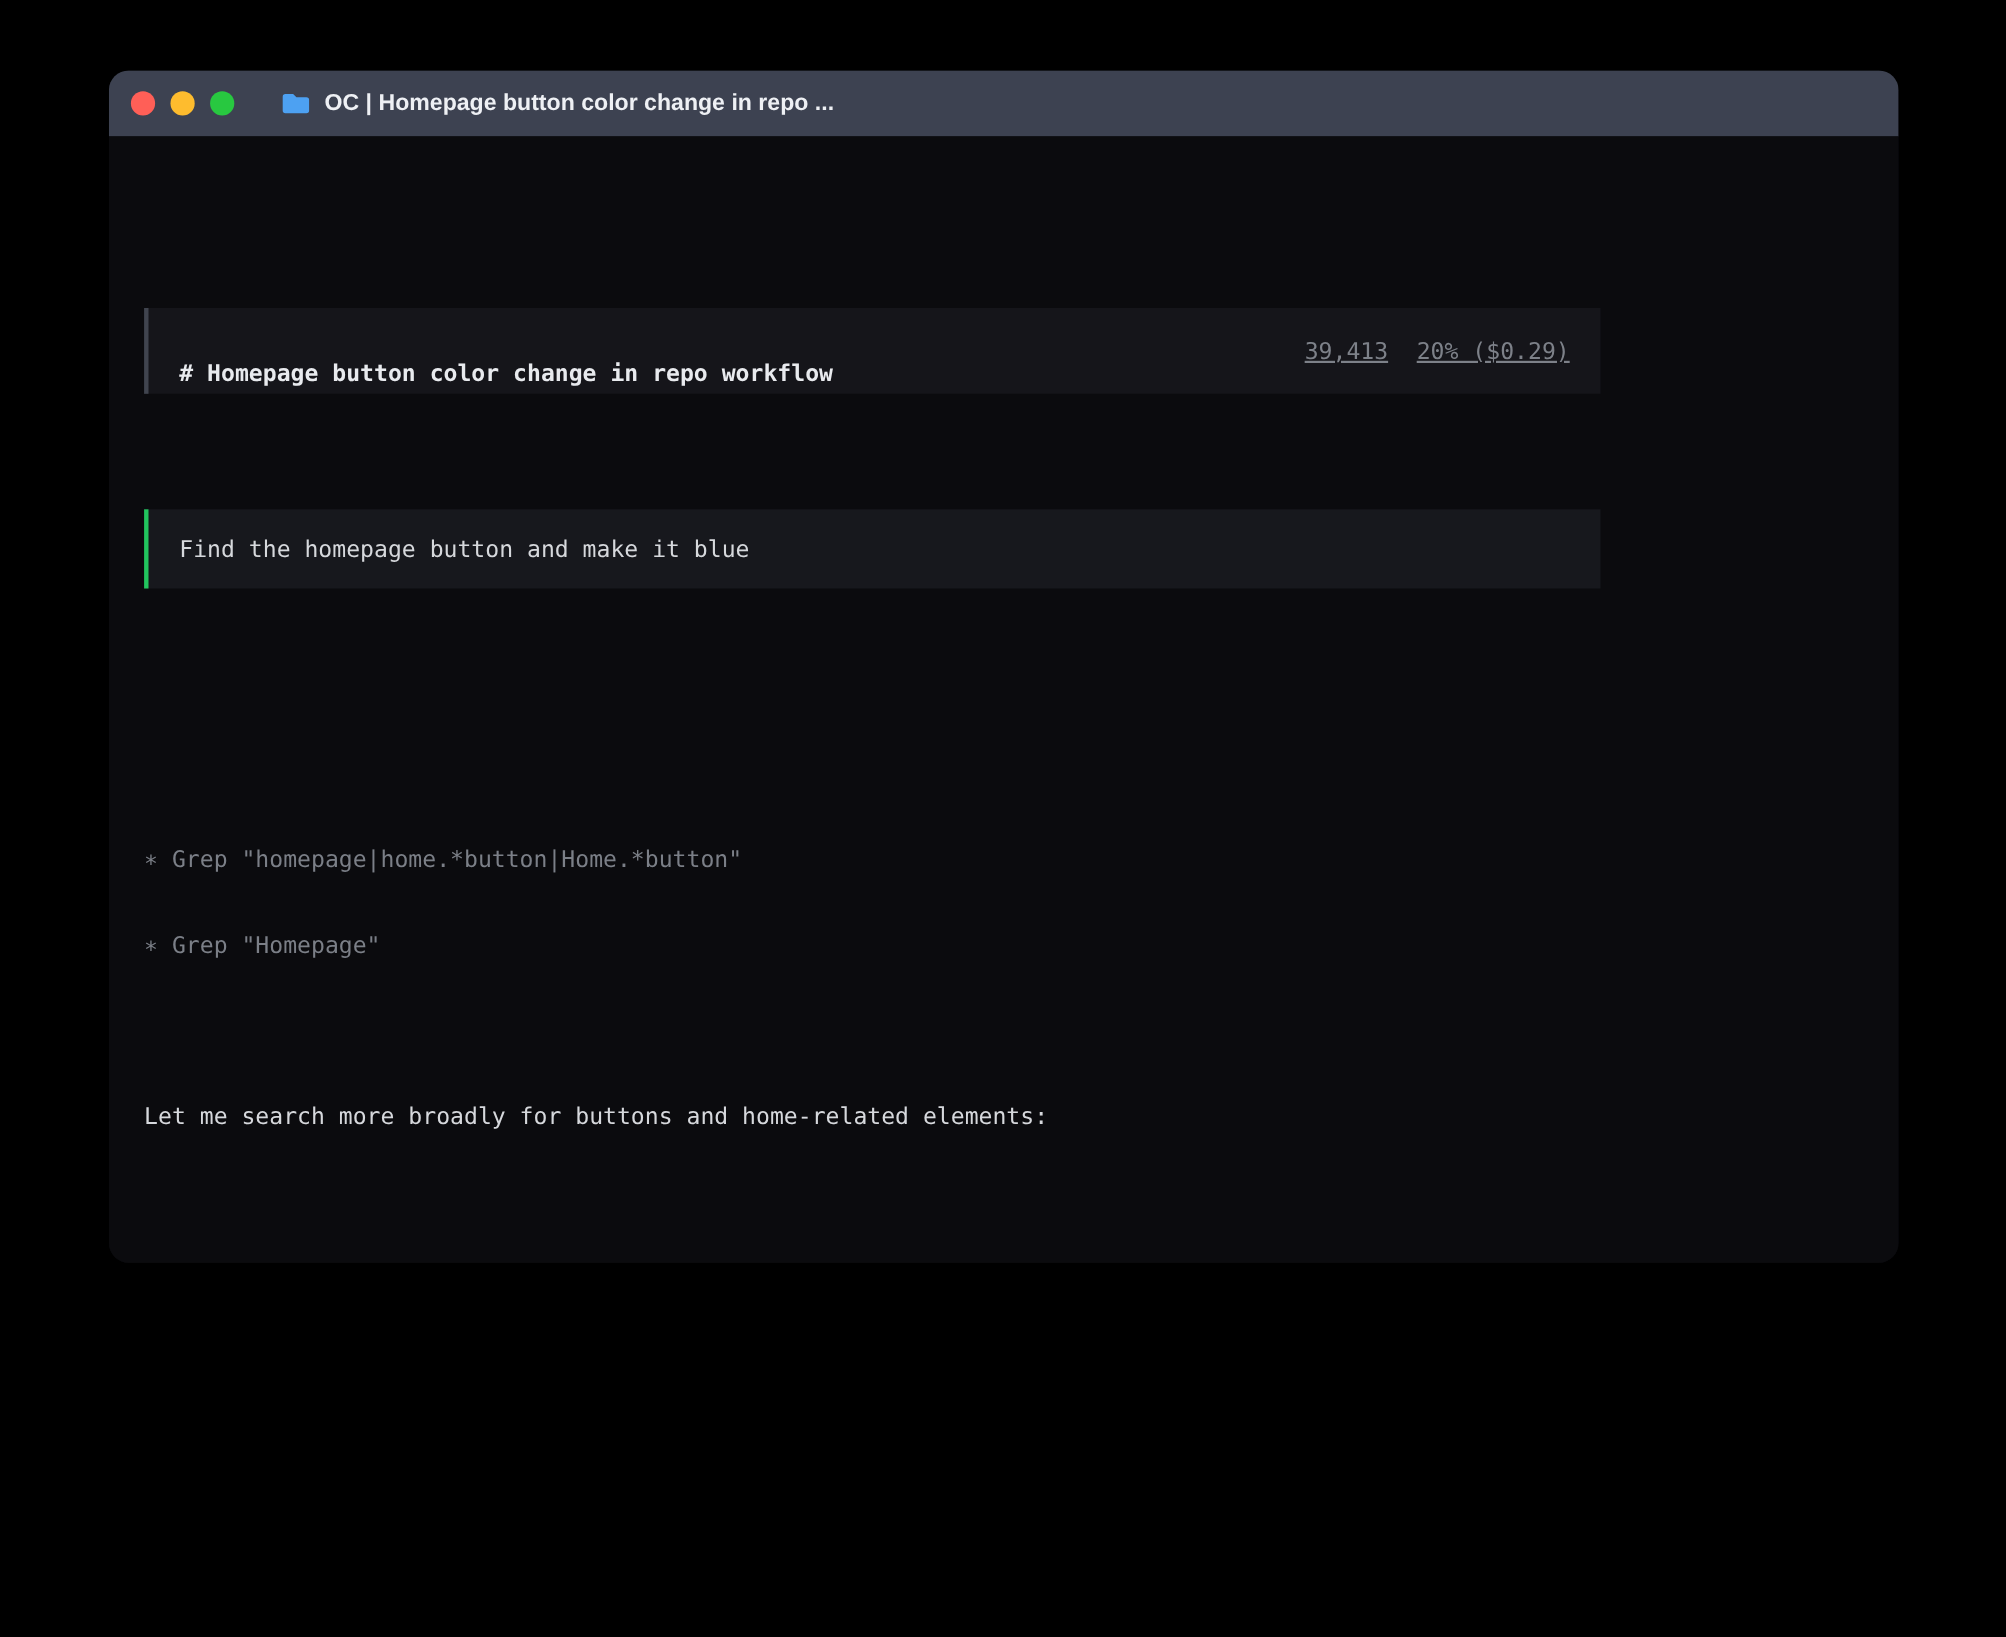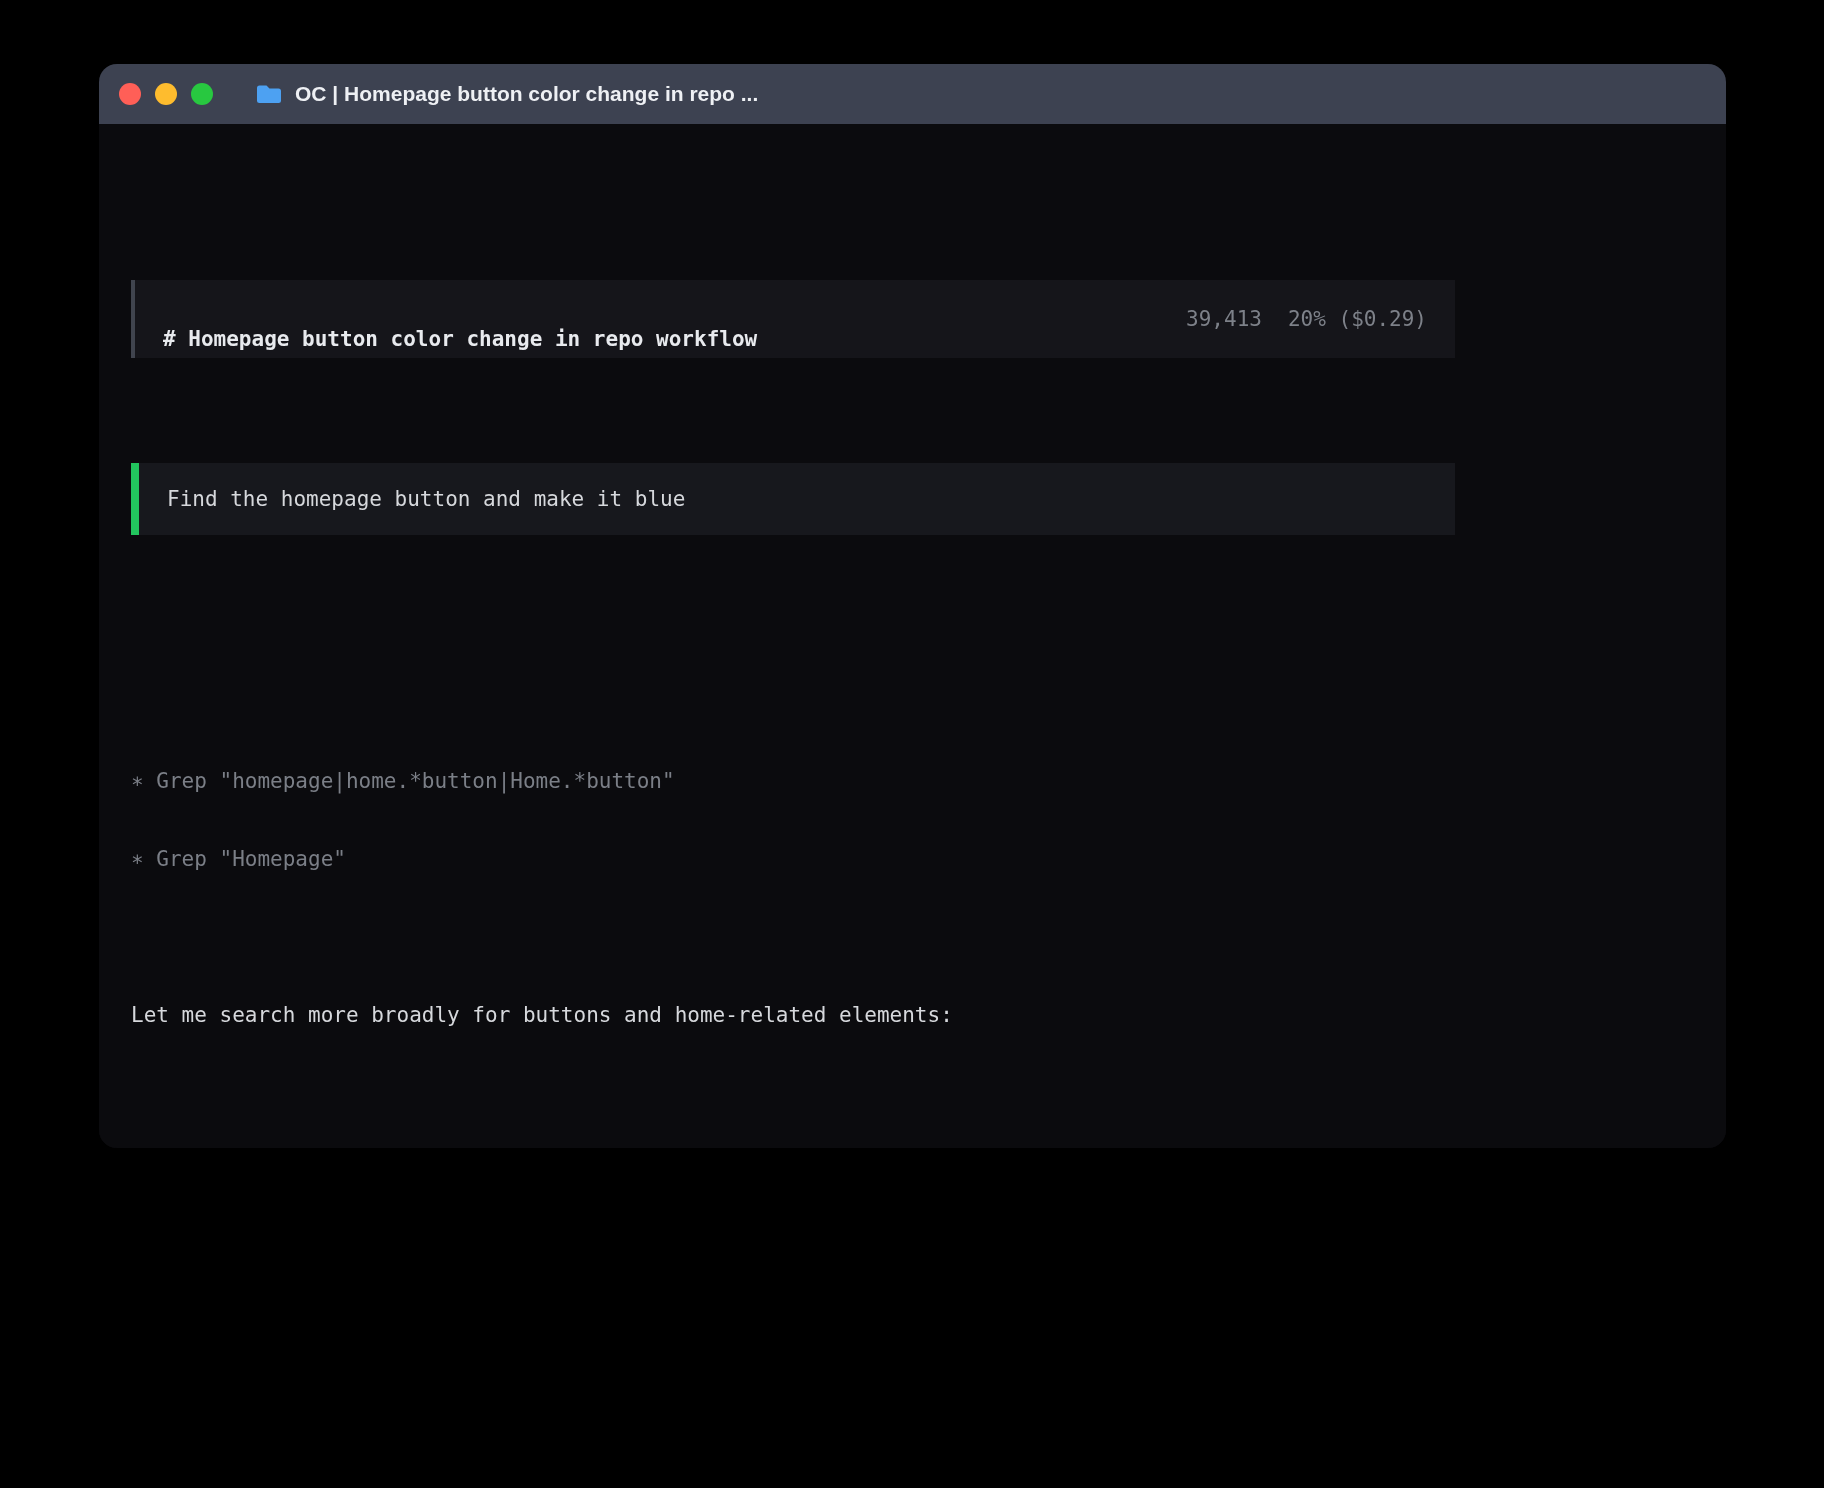--- a/index.html
+++ b/index.html
@@ -33,25 +33,25 @@
     font-size:21px; line-height:26px; color:#d6d8dc; white-space:pre-wrap;
   }
   .col { width:1324px; }
 
   .session-header {
     height:78px; background:#15151a; border-left:4px solid #40444e;
     display:flex; align-items:center; justify-content:space-between;
     padding:0 28px;
   }
   .session-title { font-weight:700; color:#e8eaee;margin-top:40px; }
-  .session-stats { color:#7d8189; display:flex; gap:26px; }
+  .session-stats { color:#7d8189; display:flex; gap:26px;text-decoration:underline; }
 
   .user-msg {
     margin-top:27px; height:72px; background:#17181d;
-    border-left:8px solid #22c55e; display:flex; align-items:center;
+    border-left:4px solid #22c55e; display:flex; align-items:center;
     padding:0 28px; color:#d6d8dc;
   }
 
   .transcript { margin-top:25px; max-width:1240px; }
   .line      { min-height:26px; color:#d6d8dc; }
   .line.dim  { color:#7b7f87; }
   .gap       { height:26px; }
 </style>
 </head>
 <body>

